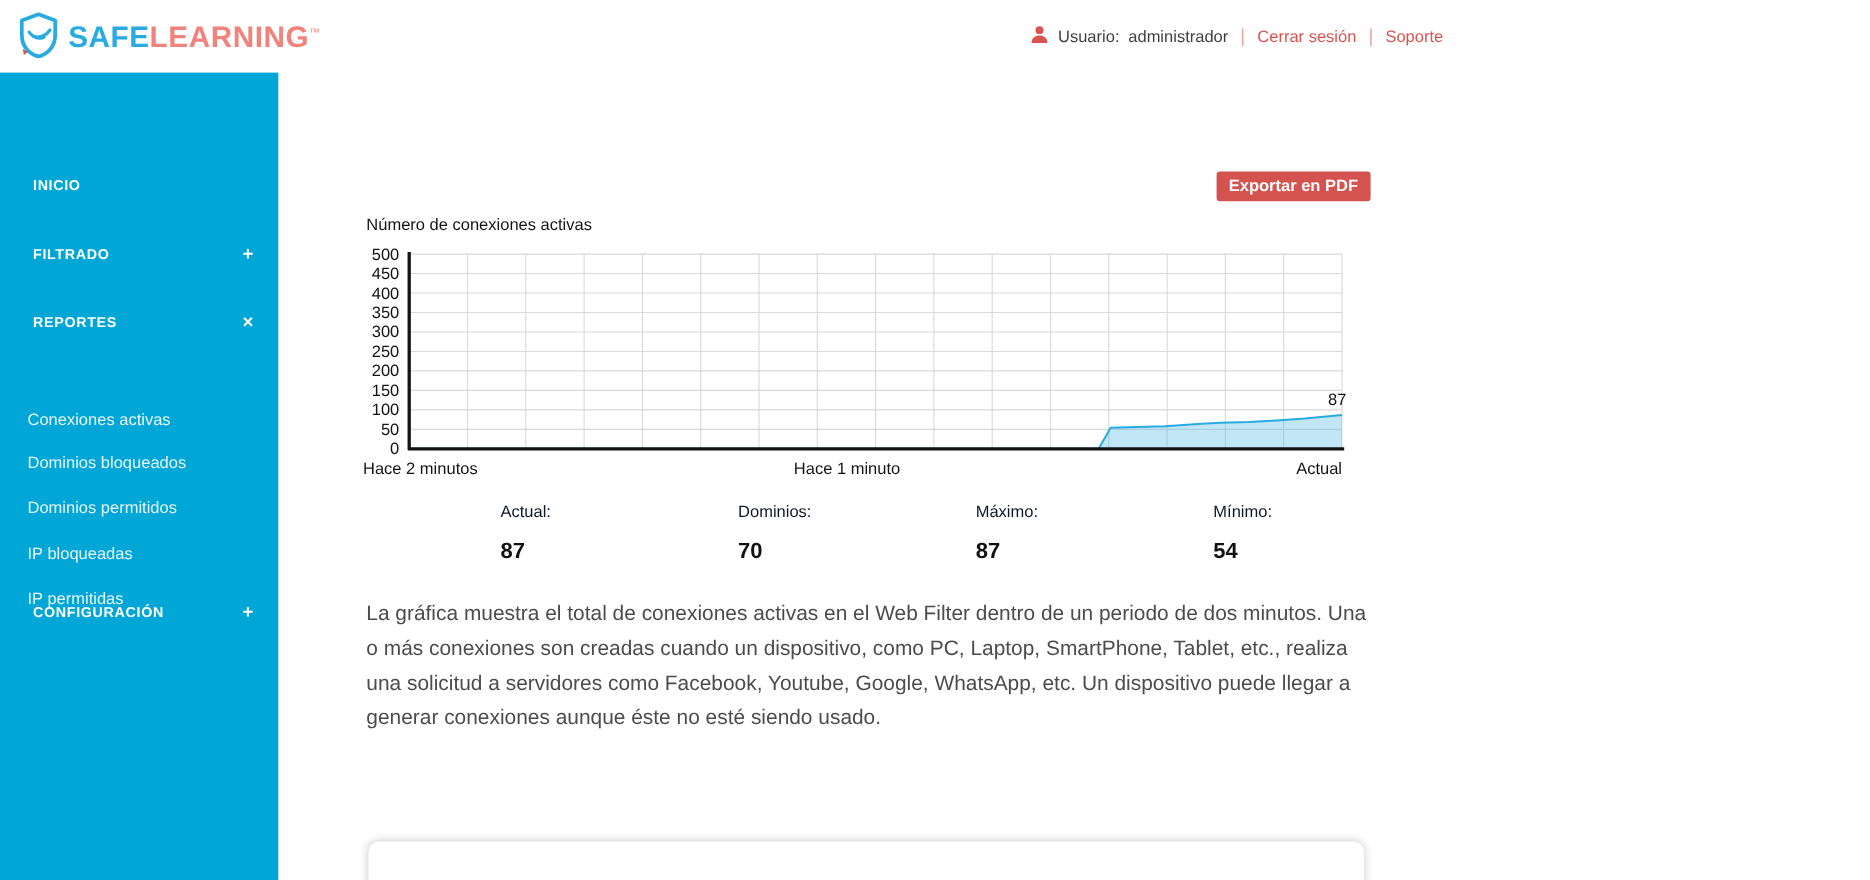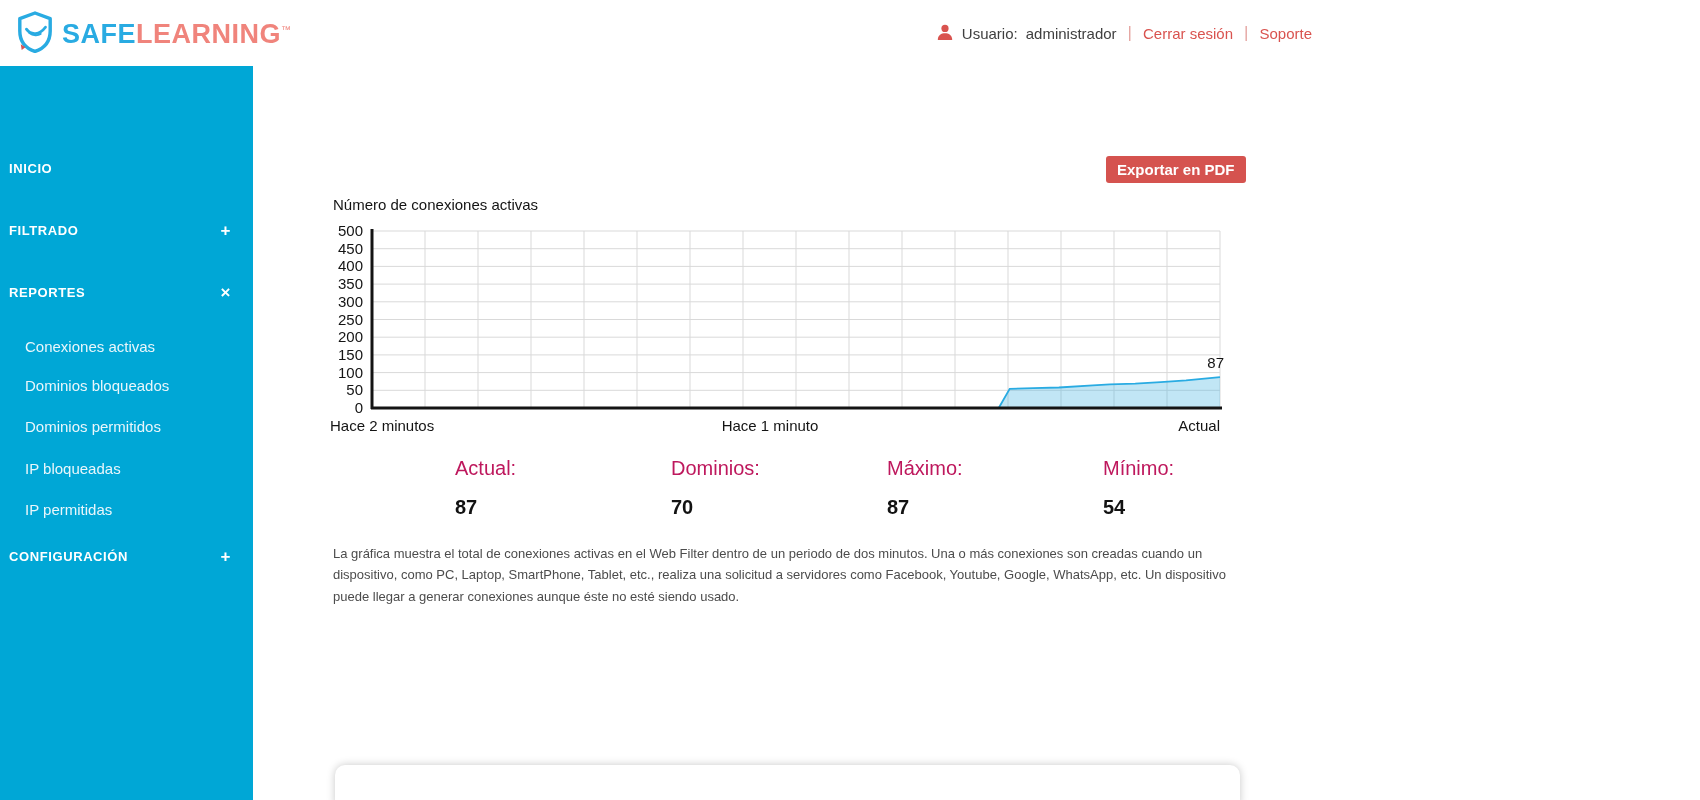--- a/index.html
+++ b/index.html
@@ -12,43 +12,43 @@
   .logo-text { margin-left:8px; font-size:27px; letter-spacing:.5px; font-weight:700; color:#29abe2; }
   .logo-text .learning { color:#f0847c; font-weight:600; }
   .logo-text sup { font-size:10px; color:#f0847c; font-weight:400; }
   .userarea { position:absolute; right:32px; top:0; height:66px; display:flex; align-items:center; gap:8px; font-size:15px; }
   .userarea .dark { color:#3f3f3f; }
   .userarea .red { color:#d9534f; cursor:pointer; }
   .userarea .sep { color:#e5a6a2; font-size:17px; padding:0 3px; }
 
   
   .sidebar { position:absolute; left:0; top:66px; width:253px; height:734px; background:#00a7d6; }
-  .nav-section { position:absolute; left:0; width:253px; height:22px; line-height:22px; padding-left:9px;
+  .nav-section { position:absolute; left:0; width:253px; height:22px; line-height:22px; padding-left:30px;
                  color:#ffffff; font-size:13px; font-weight:700; letter-spacing:.6px; cursor:pointer; }
   .nav-section .expander { position:absolute; right:22px; top:0; font-size:17px; font-weight:700; }
   .nav-sub { position:absolute; left:0; width:253px; height:22px; line-height:22px; padding-left:25px;
-             color:#e9f6fb; font-size:15px; font-weight:400; cursor:pointer; }
+             color:#e9f6fb; font-size:15px; font-weight:400; cursor:pointer;margin-top:35px; }
 
   
   .band { position:absolute; left:253px; top:66px; width:1447px; height:69px;
           background:linear-gradient(180deg,#b9b9b9 0%,#e9e9e9 55%,#e2e2e2 100%); }
   .page-title { position:absolute; left:29px; top:17px; font-size:27px; color:#d4534f; font-weight:400; display:flex; align-items:center; }
   .help-icon { display:inline-flex; align-items:center; justify-content:center; width:22px; height:22px; margin-left:11px;
                border:2px solid #e8756b; border-radius:50%; color:#e8756b; font-size:13px; font-weight:700; cursor:pointer; }
 
   
   .export-btn { position:absolute; left:1106px; top:156px; background:#d5534f; color:#fff; border:none; border-radius:3px;
                 font-family:"Liberation Sans", sans-serif; font-size:15px; font-weight:700; padding:5px 11px; cursor:pointer; }
   .chart-title { position:absolute; left:333px; top:196px; font-size:15px; color:#141414;text-align:right; }
   .chart-svg { position:absolute; left:300px; top:218px; }
   .stats { position:absolute; left:455px; top:457px; width:880px; display:flex; }
   .stat-col { width:216px; }
-  .stat-label { font-size:20px; color:#be185d; }
+  .stat-label { font-size:15px; color:#0f172a; }
   .stat-value { font-size:20px; color:#121212; font-weight:700; margin-top:16px; }
-  .description { position:absolute; left:333px; top:543px; width:910px; font-size:13px; color:#4c4c4c; line-height:1.65; }
+  .description { position:absolute; left:333px; top:543px; width:910px; font-size:19px; color:#4c4c4c; line-height:1.65; }
   .bottom-card { position:absolute; left:335px; top:765px; width:905px; height:40px; background:#fff;
                  border-radius:10px 10px 0 0; box-shadow:0 0 9px rgba(0,0,0,0.22); }
 </style>
 </head>
 <body>
 
 <div id="app">
 
   <div class="topbar">
     <div class="logo">

